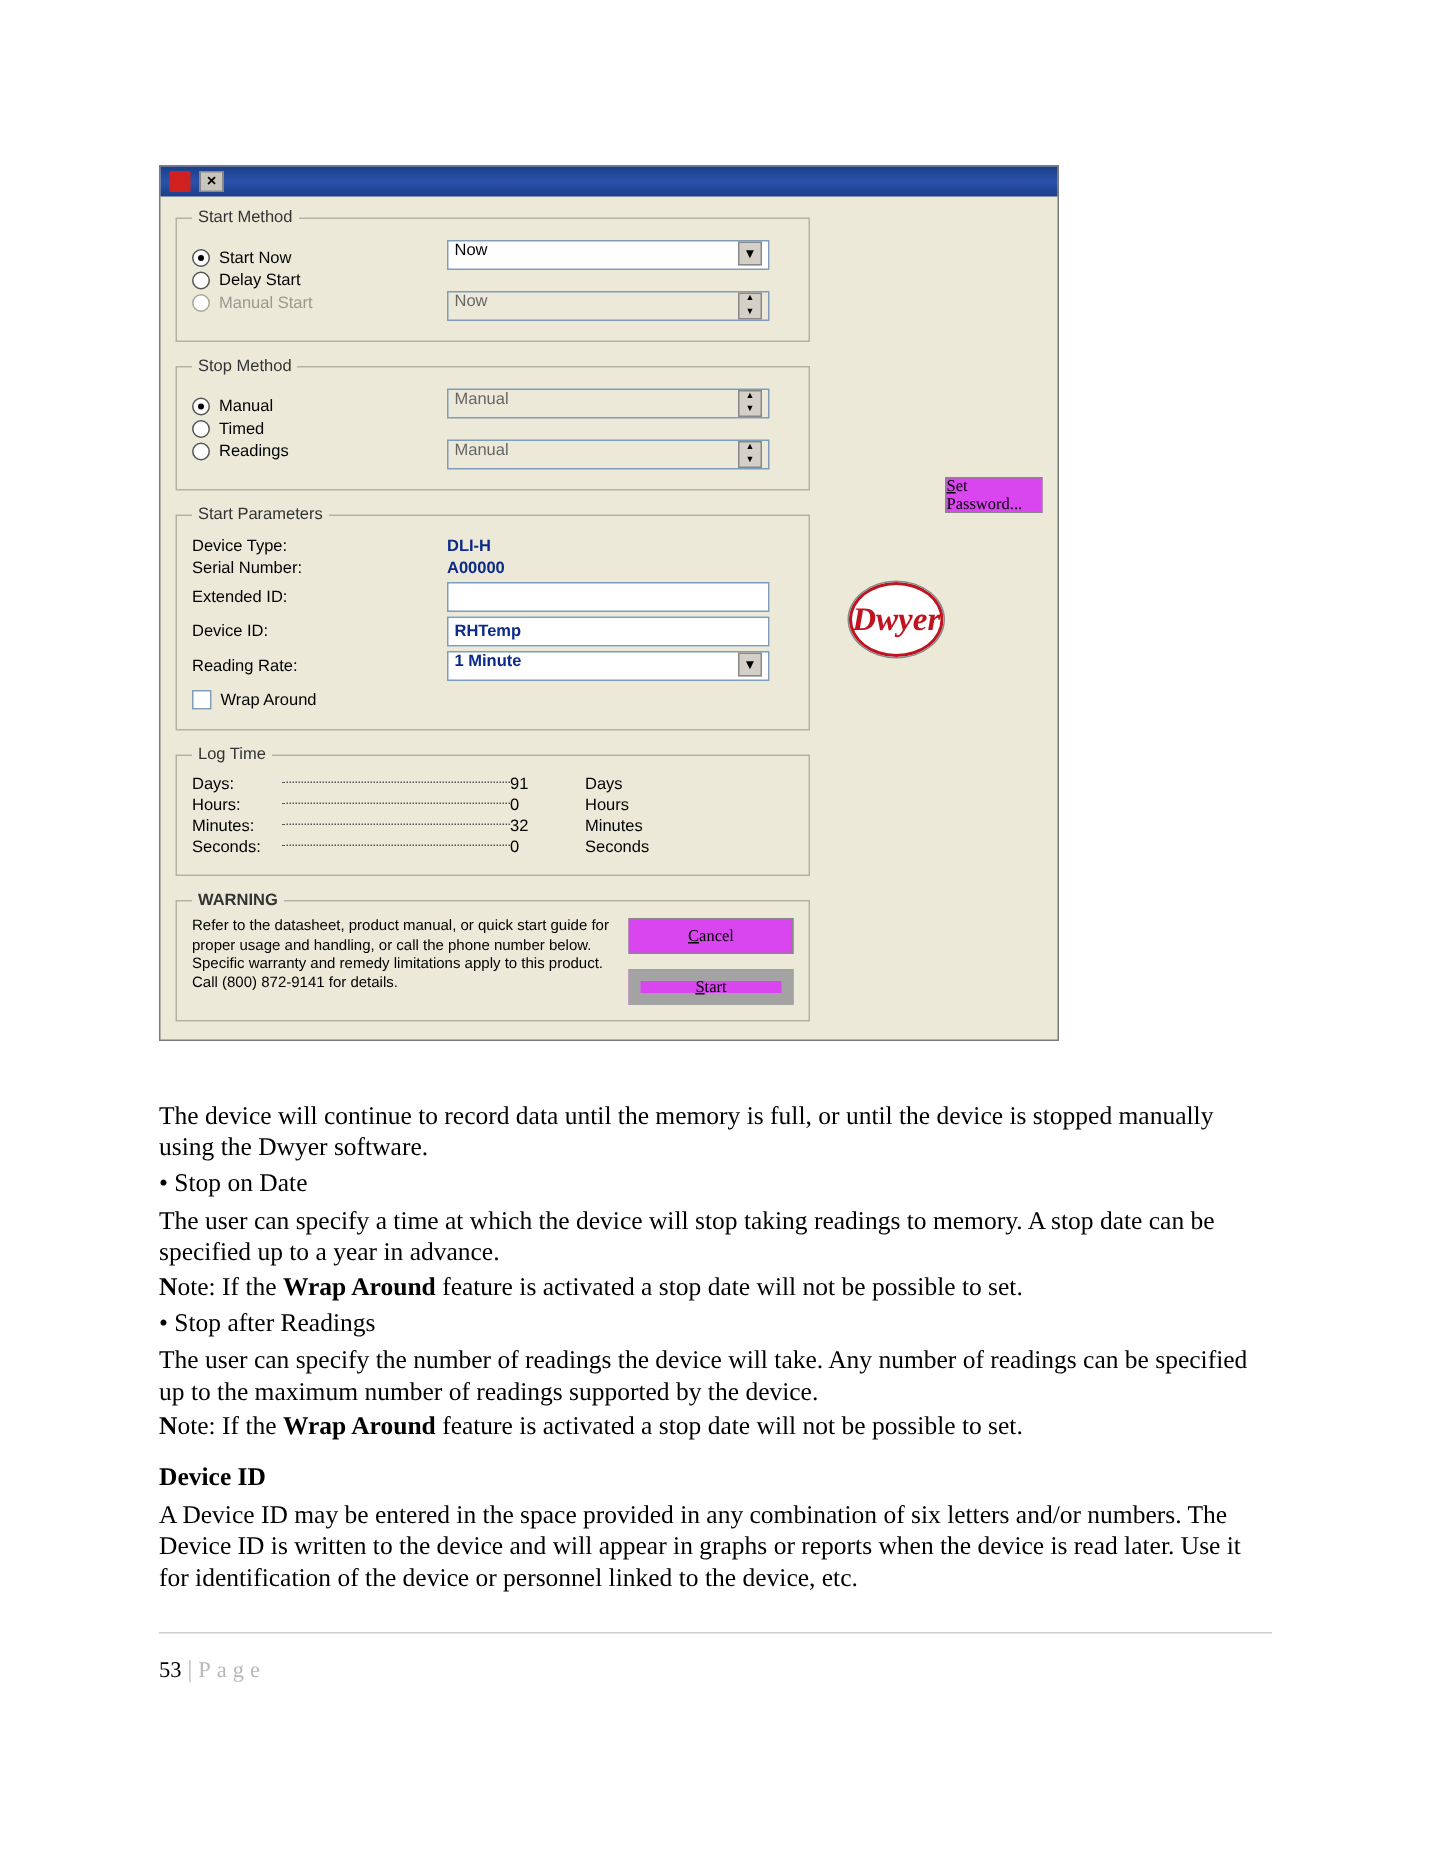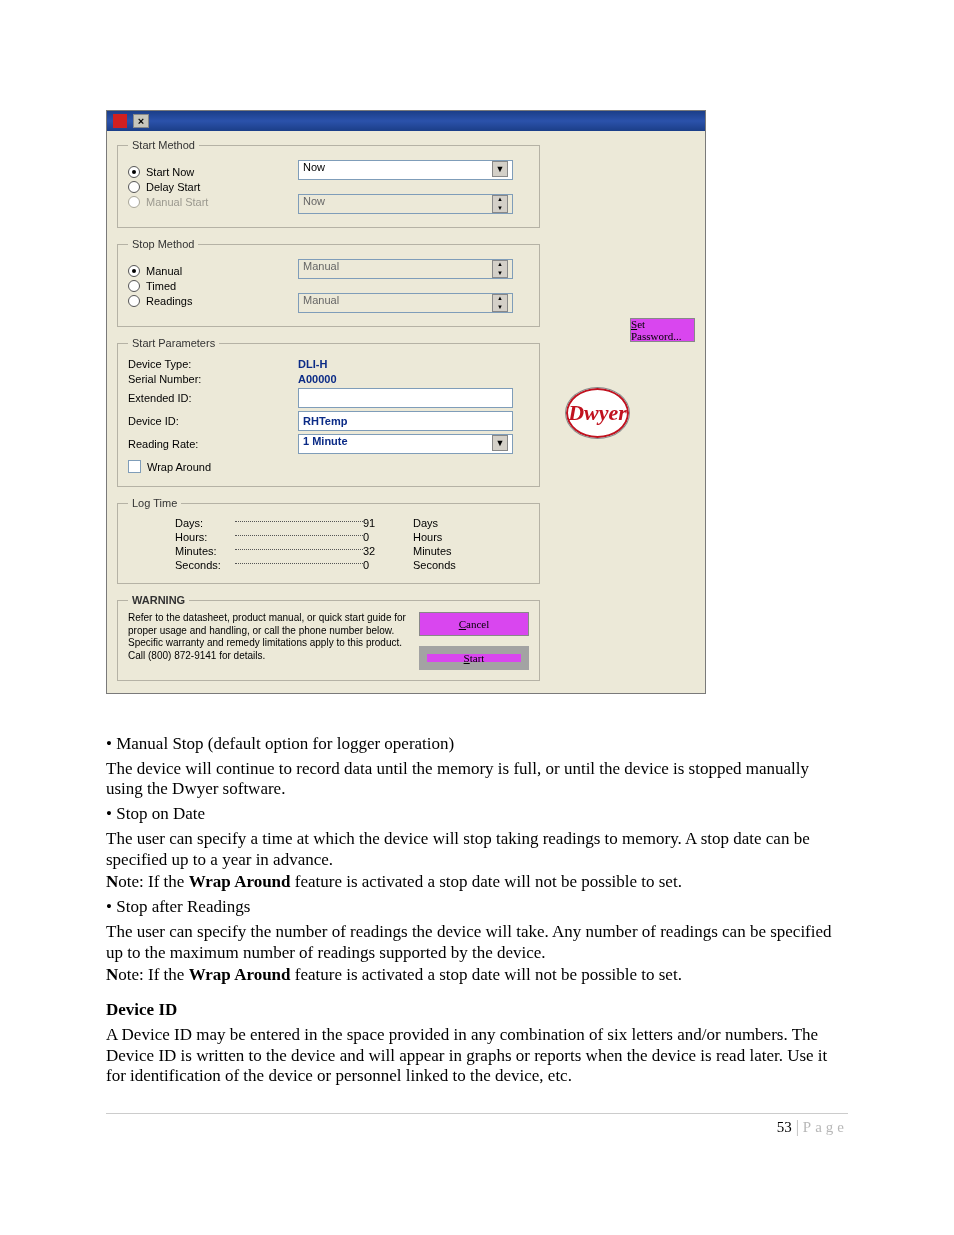--- a/index.html
+++ b/index.html
@@ -108,21 +108,21 @@
   .txt-input {
     width:215px; height:20px;
     border:1px solid #7f9db9; background:#fff;
     padding:0 4px; font-family:Tahoma,sans-serif; font-size:11px;
   }
   .chk {
     width:13px; height:13px; border:1px solid #7f9db9; background:#fff;
     display:inline-block; margin-right:6px;
   }
   .logtime-row { display:flex; margin:2px 0; }
-  .logtime-row .lt-label { width:188px; position:relative;margin-left:47px; }
+  .logtime-row .lt-label { width:212px; position:relative; }
   .logtime-row .lt-label .dots{
     position:absolute; left:60px; right:0; top:50%;
     border-bottom:1px dotted #555; transform:translateY(-2px);
   }
   .logtime-row .lt-num { width:50px; }
   .logtime-row .lt-unit { }
   .warning-legend { color:#b00000; font-weight:bold; letter-spacing:0; }
   .warning-body { display:flex; align-items:flex-start; gap:12px; }
   .warning-text { flex:1; font-size:10px; line-height:1.25; }
   .btn {
@@ -147,22 +147,22 @@
   }
   .right-spacer { flex:1; }
   
   .doc { font-family:"Times New Roman",serif; font-size:17px; line-height:1.22; }
   .doc .bullet { margin: 4px 0; }
   .doc .bullet::before { content:"• "; }
   .doc .sect-head { font-weight:bold; margin-top:14px; margin-bottom:4px; }
   .doc p { margin: 0 0 2px 0; }
   .footer-line { border-top:1px solid #ccc; margin-top:26px; }
   .page-num {
-    text-align:right; font-family:"Times New Roman",serif;
-    margin-top:4px; padding-right:0;
+    font-family:"Times New Roman",serif;
+    margin-top:16px; padding-right:0;
   }
   .page-num .pn-num{ font-size:15px; }
   .page-num .pn-sep{ color:#b8b8b8; }
   .page-num .pn-word{
     letter-spacing: 4px; color:#b8b8b8; font-size:15px;
   }
 </style>
 </head>
 <body>
 
@@ -332,21 +332,20 @@
         </div>
         <div class="right-spacer"></div>
         <div class="btn" style="margin-bottom:160px;">
           <span><u>S</u><span>et Password...</span></span>
         </div>
       </div>
     </div>
   </div>
 
   <div class="doc">
-    <p class="bullet"><span>Manual Stop (default option for logger operation)</span></p>
     <p>The device will continue to record data until the memory is full, or until the device is stopped manually using the Dwyer software.</p>
 
     <p class="bullet"><span>Stop on Date</span></p>
     <p>The user can specify a time at which the device will stop taking readings to memory. A stop date can be specified up to a year in advance.</p>
     <p>
       <b>N</b><span>ote: If the </span><b>Wrap Around</b><span> feature is activated a stop date will not be possible to set.</span>
     </p>
 
     <p class="bullet"><span>Stop after Readings</span></p>
     <p>The user can specify the number of readings the device will take. Any number of readings can be specified up to the maximum number of readings supported by the device.</p>

